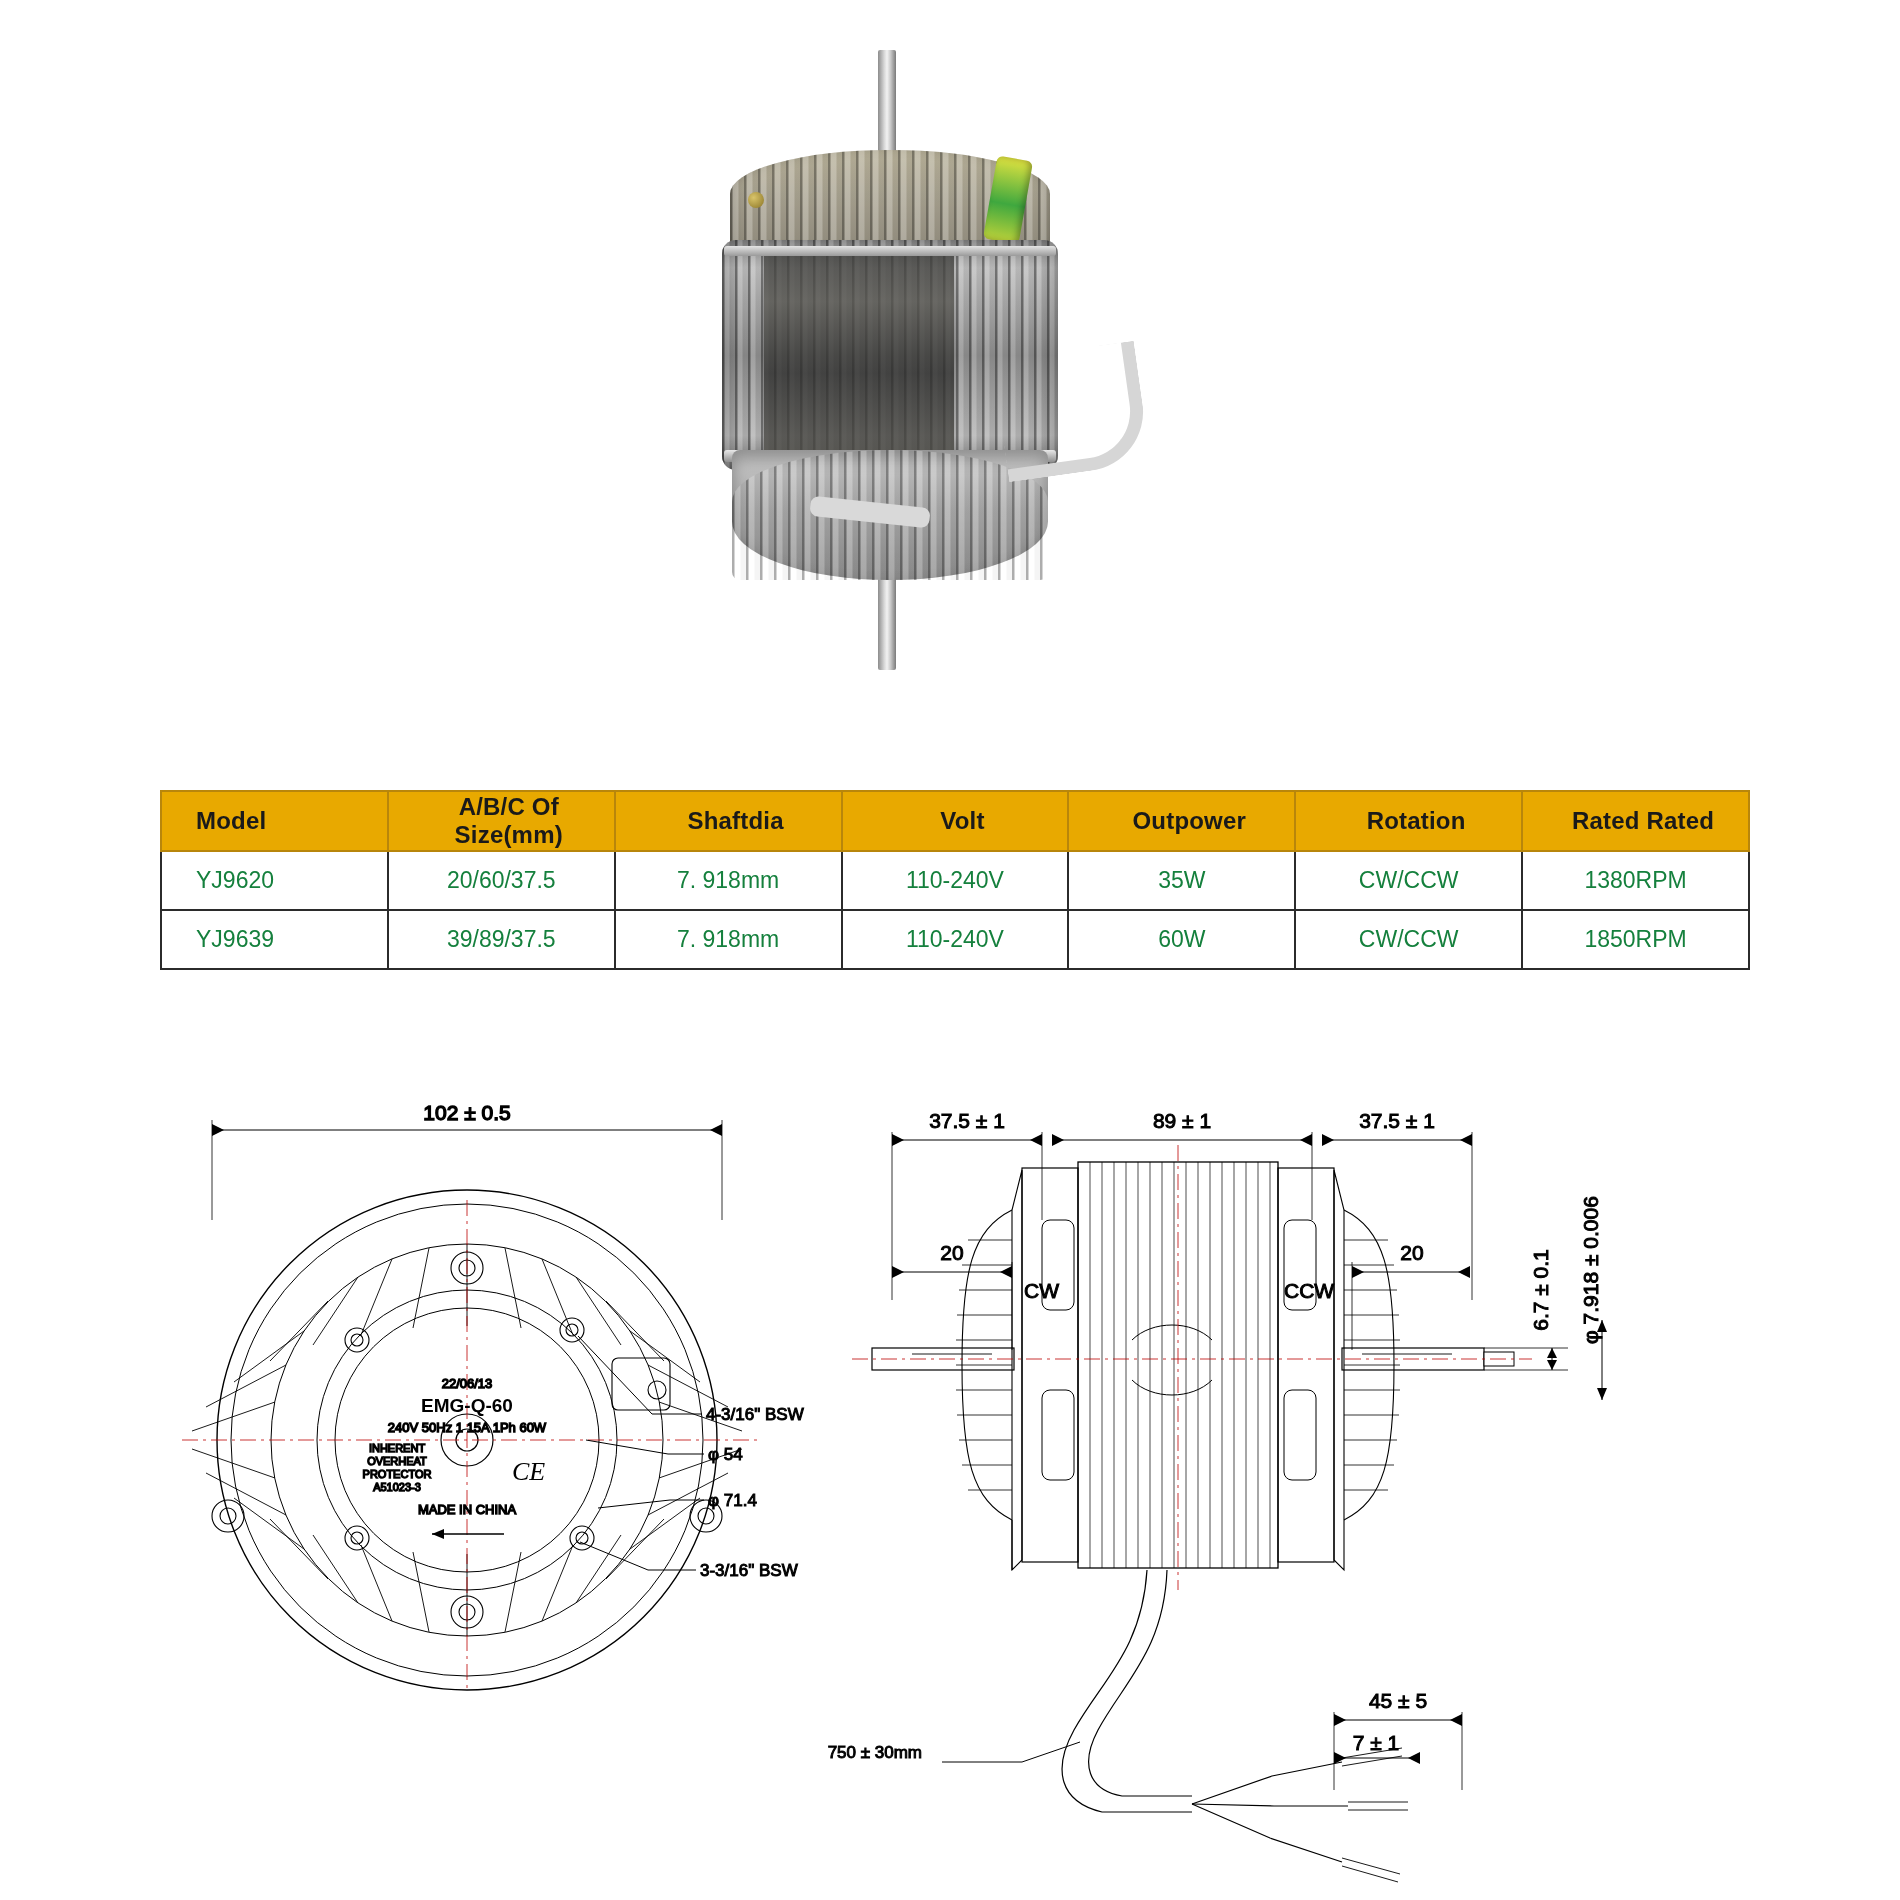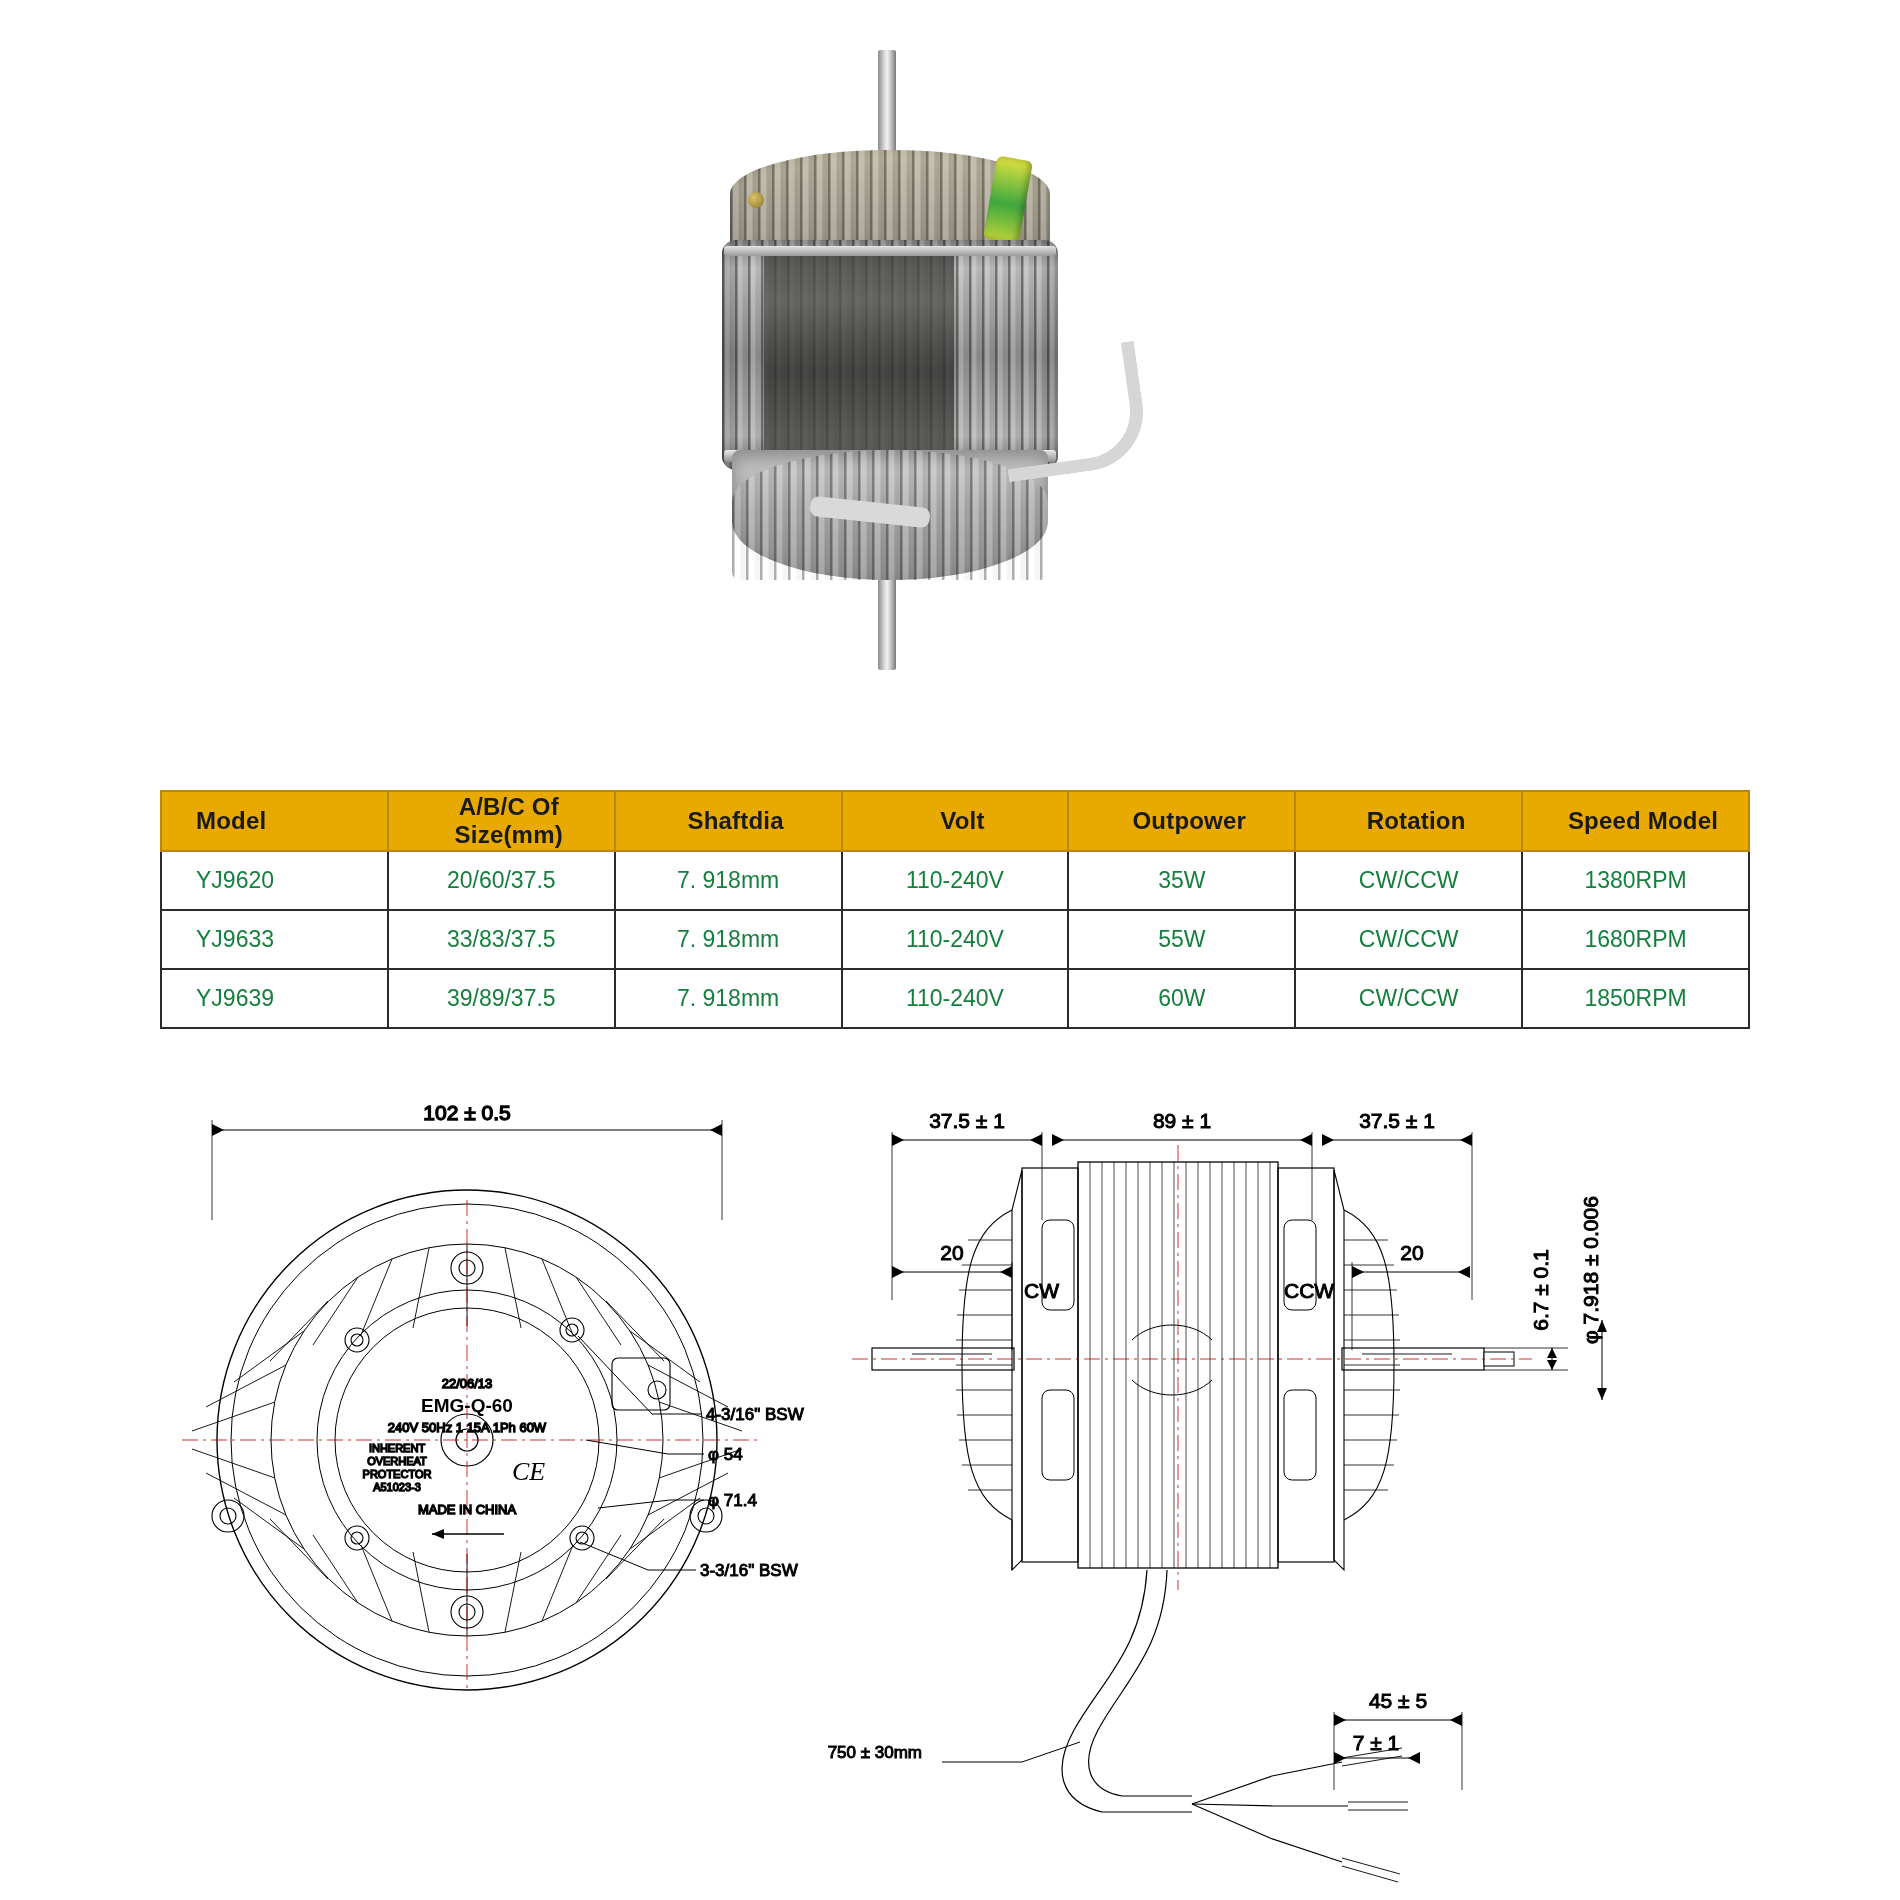--- a/index.html
+++ b/index.html
@@ -254,41 +254,32 @@
 <div id="spec-table-wrap">
   <table class="spec">
     <thead>
       <tr>
         <th>Model</th>
         <th>A/B/C Of Size(mm)</th>
         <th>Shaftdia</th>
         <th>Volt</th>
         <th>Outpower</th>
         <th>Rotation</th>
-        <th>Speed Model</th>
+        <th>Rated Rated</th>
       </tr>
     </thead>
     <tbody>
       <tr>
         <td class="model">YJ9620</td>
         <td>20/60/37.5</td>
         <td>7. 918mm</td>
         <td>110-240V</td>
         <td>35W</td>
         <td>CW/CCW</td>
         <td>1380RPM</td>
-      </tr>
-      <tr>
-        <td class="model">YJ9633</td>
-        <td>33/83/37.5</td>
-        <td>7. 918mm</td>
-        <td>110-240V</td>
-        <td>55W</td>
-        <td>CW/CCW</td>
-        <td>1680RPM</td>
       </tr>
       <tr>
         <td class="model">YJ9639</td>
         <td>39/89/37.5</td>
         <td>7. 918mm</td>
         <td>110-240V</td>
         <td>60W</td>
         <td>CW/CCW</td>
         <td>1850RPM</td>
       </tr>

